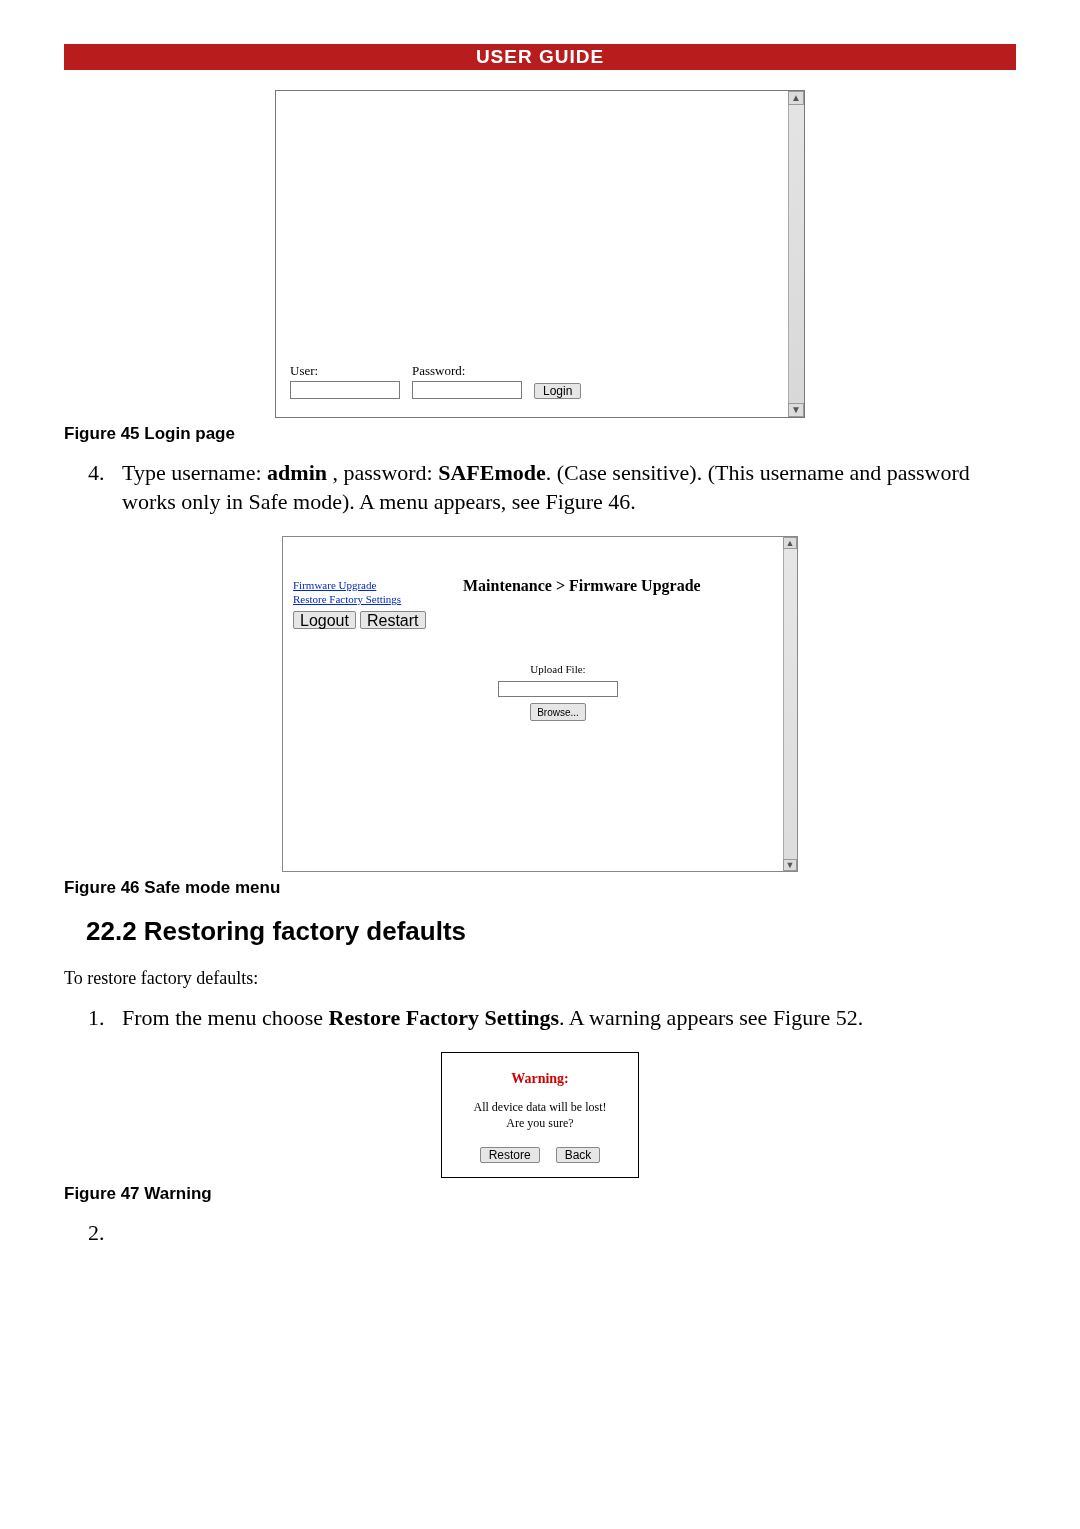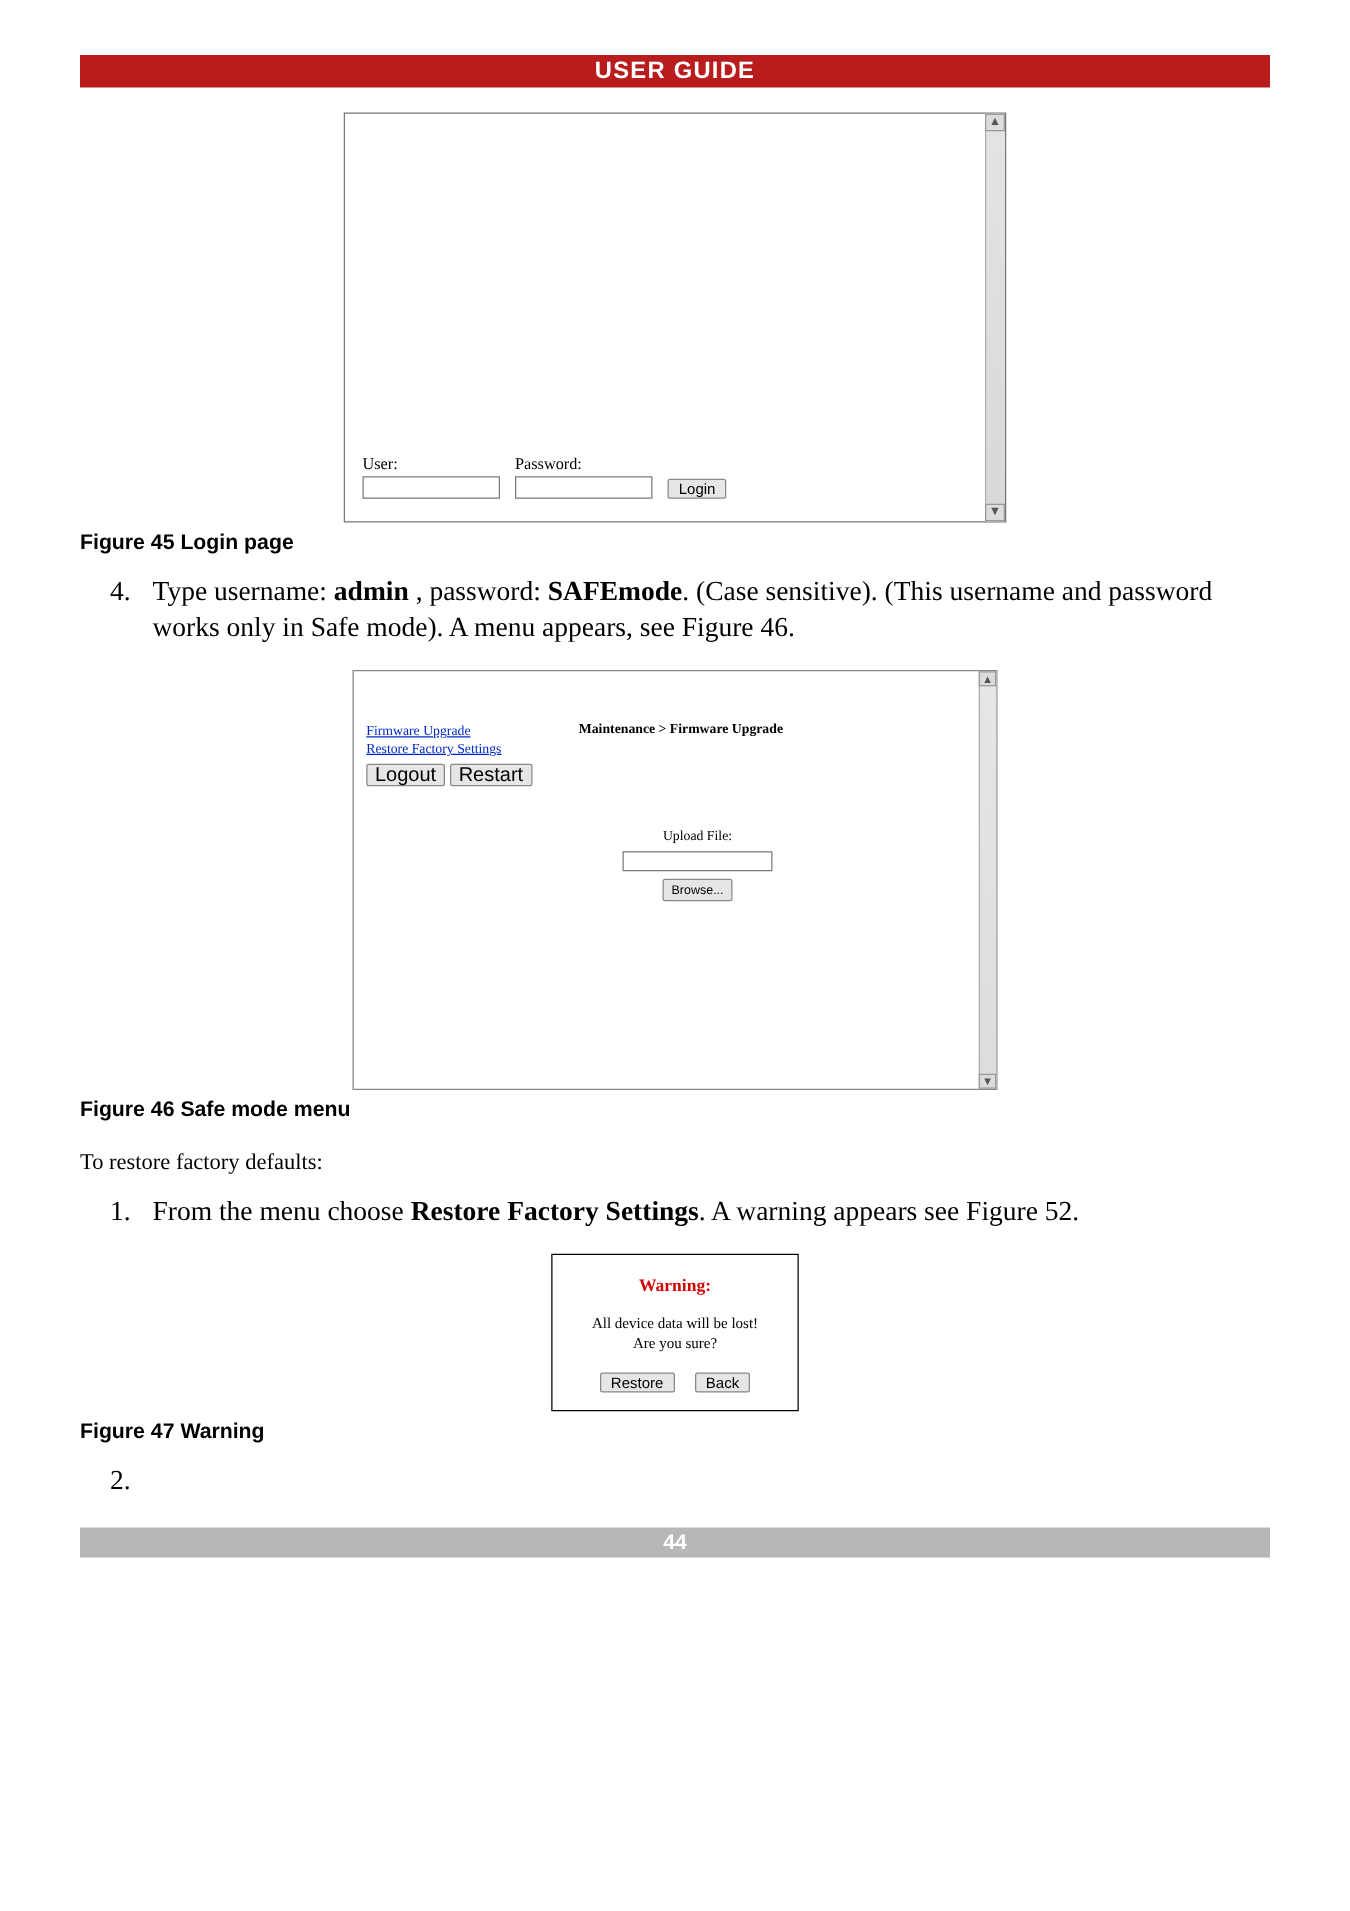--- a/index.html
+++ b/index.html
@@ -141,21 +141,21 @@
     margin-bottom: 2px;
     cursor: pointer;
   }
   .fig46-btnrow { margin-top: 6px; display: flex; gap: 4px; }
   .fig46-btnrow .fig-btn { font-size: 16px; height: 18px; padding: 0 6px; }
   .fig46-breadcrumb {
     position: absolute;
     left: 180px; top: 40px;
     font-family: "Times New Roman", serif;
     font-weight: bold;
-    font-size: 11px;
+    font-size: 16px;
   }
   .fig46-upload {
     position: absolute;
     left: 215px; top: 126px;
     display: flex; align-items: center; gap: 6px;
     font-family: "Times New Roman", serif;
     font-size: 11px;
     flex-direction: column;
   }
   .fig46-upload input {
@@ -267,20 +267,21 @@
       <div class="fig46-breadcrumb">Maintenance &gt; Firmware Upgrade</div>
       <div class="fig46-upload">
         <span>Upload File:</span>
         <input type="text" style="">
         <button class="fig-btn">Browse...</button>
       </div>
     </div>
     <div class="caption">Figure 46 Safe mode menu</div>
   </div>
 
+  <div class="h22-2">22.2 Restoring factory defaults</div>
 
   <div class="body-text">To restore factory defaults:</div>
 
   <div class="ol-item">
     <div class="ol-num">1.</div>
     <div>
       <span>From the menu choose </span><span class="bold">Restore Factory Settings</span><span>. A warning appears see Figure 52.</span>
     </div>
   </div>
 
@@ -296,17 +297,14 @@
         <button class="fig-btn">Back</button>
       </div>
     </div>
     <div class="caption">Figure 47 Warning</div>
   </div>
 
   <div class="ol-item">
     <div class="ol-num">2.</div>
   </div>
 
-  <div class="footer-bar">
-    <span>44</span>
-  </div>
 
 </div>
 
 </body></html>

